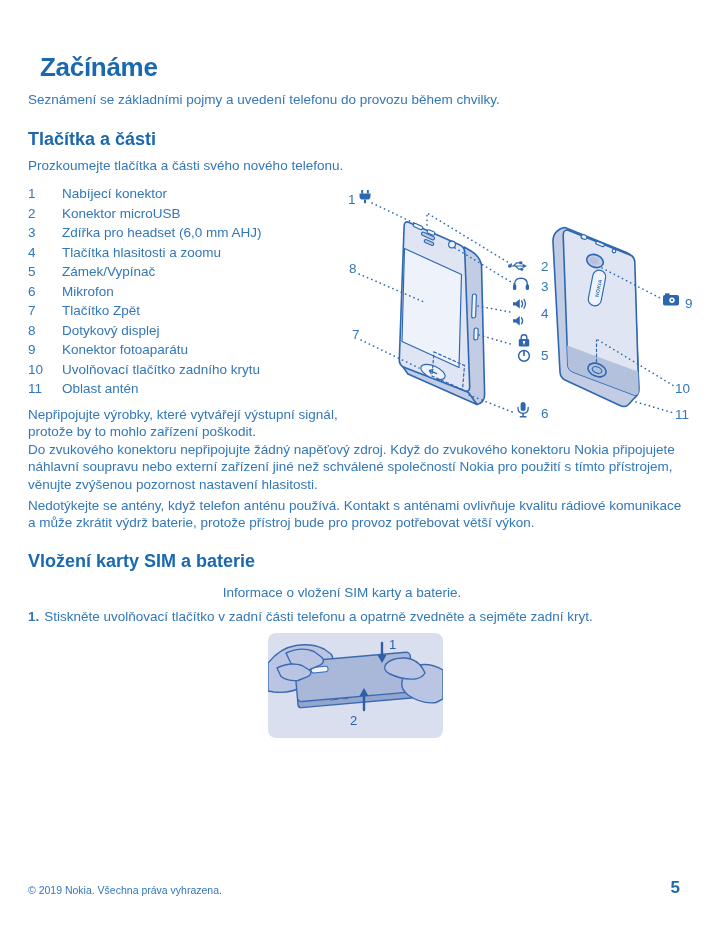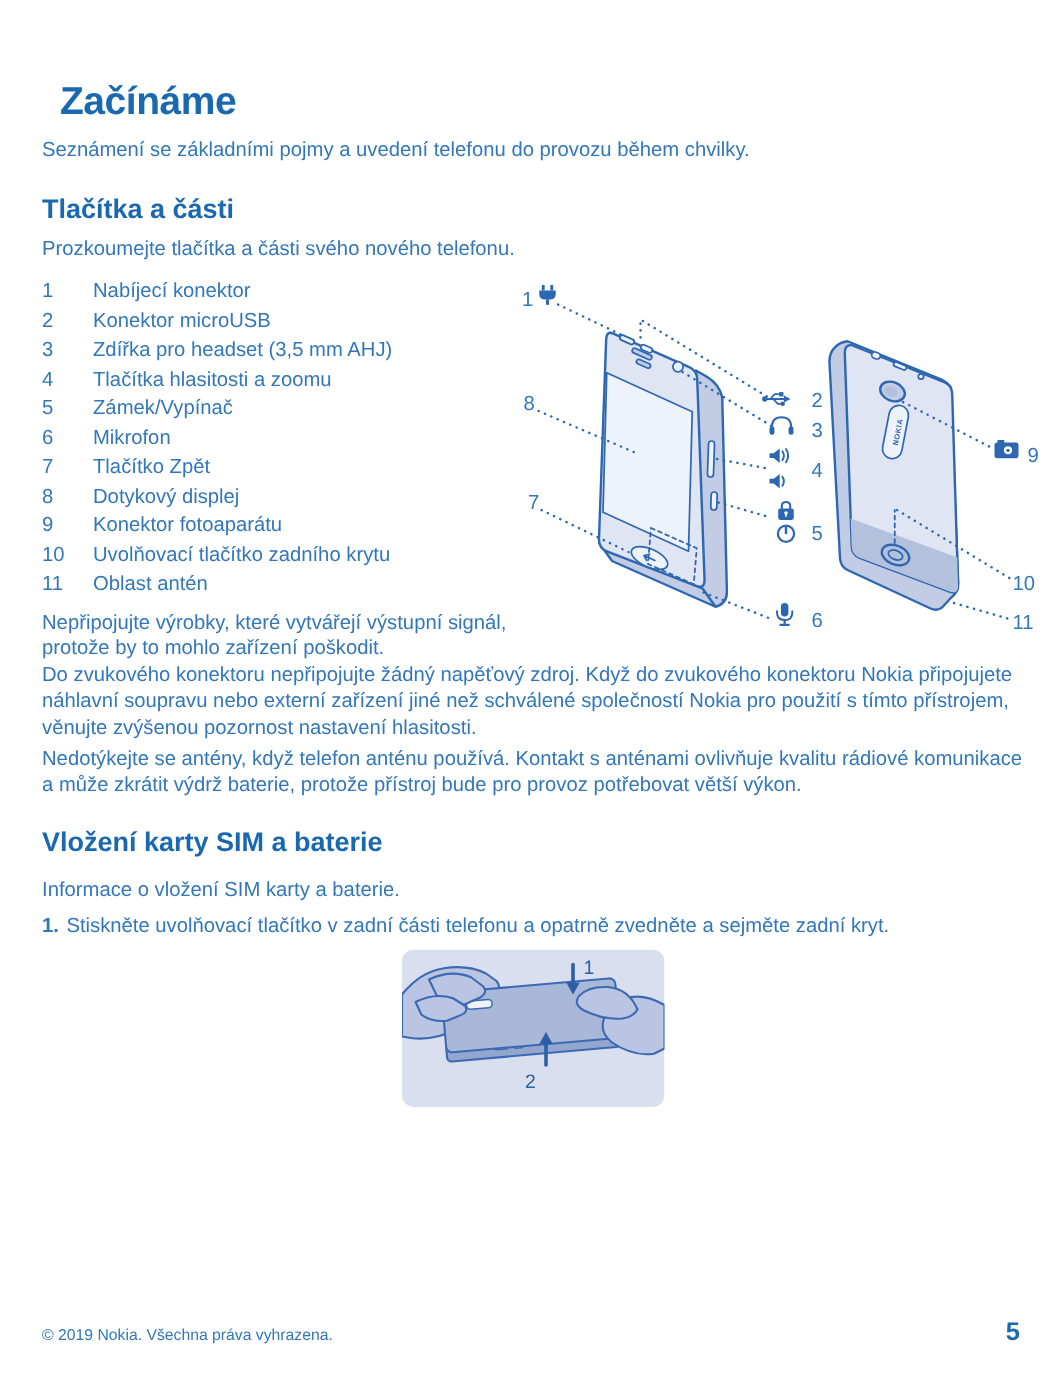--- a/index.html
+++ b/index.html
@@ -53,21 +53,21 @@
     <div class="part-row">
         <span class="part-num">1</span>
         <span class="part-label">Nabíjecí konektor</span>
       </div>
     <div class="part-row">
         <span class="part-num">2</span>
         <span class="part-label">Konektor microUSB</span>
       </div>
     <div class="part-row">
         <span class="part-num">3</span>
-        <span class="part-label">Zdířka pro headset (3,5 mm AHJ)</span>
+        <span class="part-label">Zdířka pro headset (6,0 mm AHJ)</span>
       </div>
     <div class="part-row">
         <span class="part-num">4</span>
         <span class="part-label">Tlačítka hlasitosti a zoomu</span>
       </div>
     <div class="part-row">
         <span class="part-num">5</span>
         <span class="part-label">Zámek/Vypínač</span>
       </div>
     <div class="part-row">
@@ -231,21 +231,21 @@
       <text class="d-num" x="337" y="211">10</text>
       <text class="d-num" x="337" y="237">11</text>
     </g>
   </svg>
 
   <p class="body abs" style="left:28px;top:406px;width:340px;">Nepřipojujte výrobky, které vytvářejí výstupní signál, protože by to mohlo zařízení poškodit.</p>
   <p class="body abs" style="left:28px;top:441px;width:652px;">Do zvukového konektoru nepřipojujte žádný napěťový zdroj. Když do zvukového konektoru Nokia připojujete náhlavní soupravu nebo externí zařízení jiné než schválené společností Nokia pro použití s tímto přístrojem, věnujte zvýšenou pozornost nastavení hlasitosti.</p>
   <p class="body abs" style="left:28px;top:497px;width:655px;">Nedotýkejte se antény, když telefon anténu používá. Kontakt s anténami ovlivňuje kvalitu rádiové komunikace a může zkrátit výdrž baterie, protože přístroj bude pro provoz potřebovat větší výkon.</p>
 
   <h2 class="h2 abs" style="left:28px;top:551px;">Vložení karty SIM a baterie</h2>
-  <p class="body abs" style="left:28px;top:584px;width:660px;">Informace o vložení SIM karty a baterie.</p>
+  <p class="body abs" style="left:12px;top:584px;width:660px;text-align:center;">Informace o vložení SIM karty a baterie.</p>
 
   <p class="body abs" style="left:28px;top:608px;width:665px;"><b class="stepnum">1.</b><span>Stiskněte uvolňovací tlačítko v zadní části telefonu a opatrně zvedněte a sejměte zadní kryt.</span></p>
 
   <svg class="abs" style="left:268px;top:633px;" width="175" height="105" viewBox="0 0 175 105">
     <rect x="0" y="0" width="175" height="105" rx="8" fill="#d9dfee"></rect>
 
     <g>
       <path class="i-stroke i-hand" d="M0,30 Q12,15 28,12.5 Q44,10 56,16 L63,21 Q67,26 62,31 L37,53 Q21,61 6,59 L0,58 Z"></path>
     </g>
 

